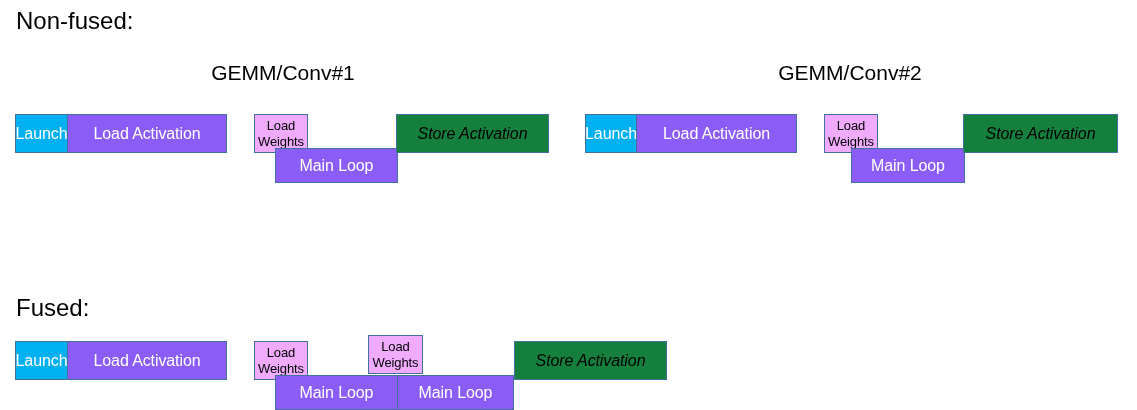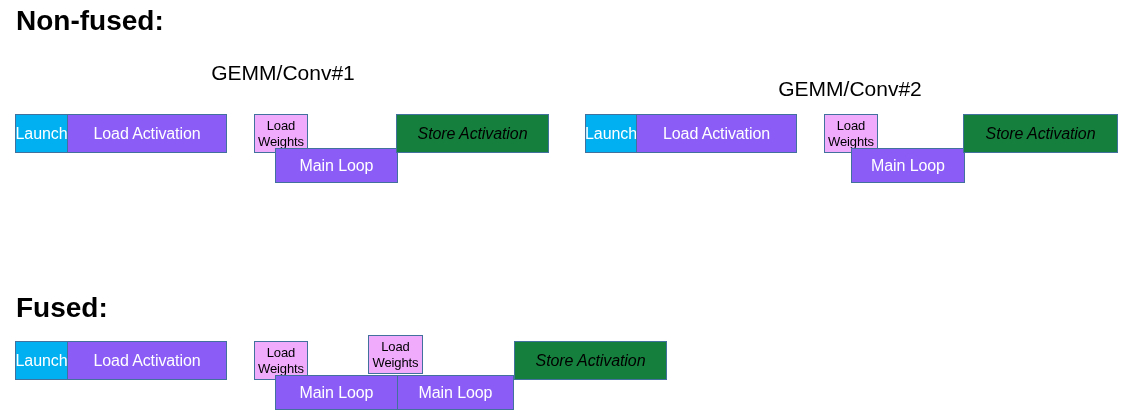--- a/index.html
+++ b/index.html
@@ -14,25 +14,25 @@
   }
   #canvas {
     position: relative;
     width: 1137px;
     height: 410px;
     background: #ffffff;
     overflow: hidden;
   }
   .section-label {
     position: absolute;
-    font-size: 28px;
+    font-size: 24px;
     line-height: 24px;
     color: #000000;
     white-space: nowrap;
-    font-weight: 700;
+    font-weight: 400;
   }
   .group-title {
     position: absolute;
     font-size: 21px;
     line-height: 25px;
     color: #000000;
     white-space: nowrap;
     text-align: center;
     font-weight: 400;
   }
@@ -58,21 +58,21 @@
 </style>
 </head>
 <body>
 
 <div id="canvas">
 
   <div class="section-label" style="left:16px; top:9px;">Non-fused:</div>
 
   <div class="group-title" style="left:183px; top:60px; width:200px;text-align:center;">GEMM/Conv#1</div>
 
-  <div class="group-title" style="left:750px; top:76px; width:200px;">GEMM/Conv#2</div>
+  <div class="group-title" style="left:750px; top:60px; width:200px;">GEMM/Conv#2</div>
 
   <div class="bar launch" style="left:15px; top:114px; width:53px; height:39px;">Launch</div>
 
   <div class="bar purple" style="left:67px; top:114px; width:160px; height:39px;">Load Activation</div>
 
   <div class="bar yellow tall-text" style="left:226px; top:114px; width:54px; height:39px;">Load
 Weights</div>
 
   <div class="bar purple" style="left:275px; top:148px; width:123px; height:35px;">Main Loop</div>
 

